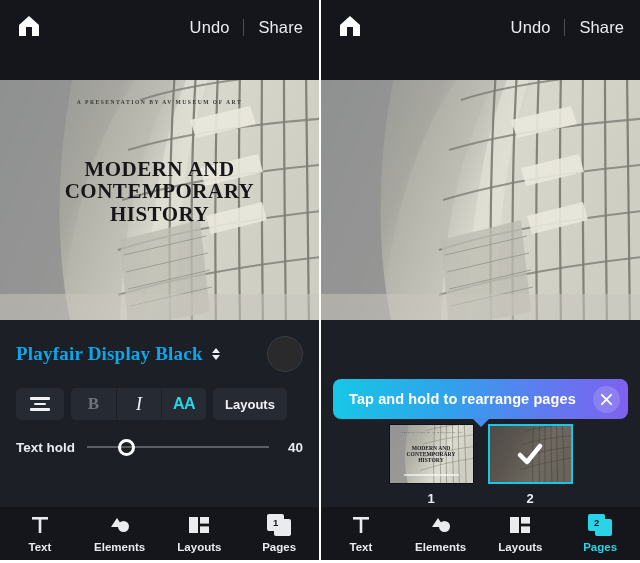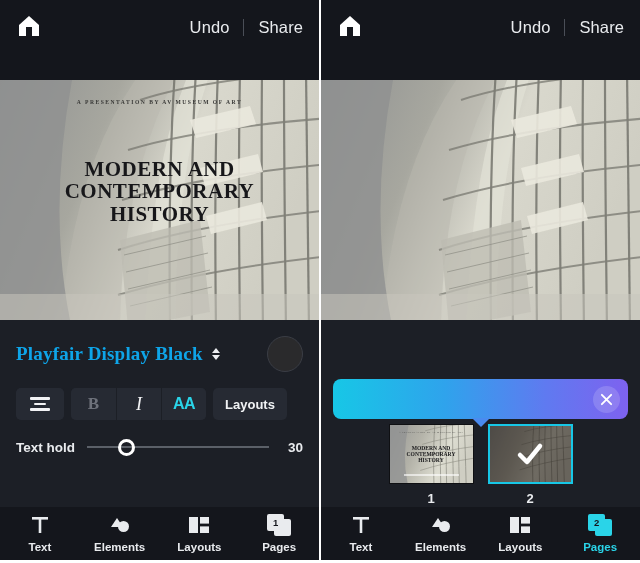--- a/index.html
+++ b/index.html
@@ -225,21 +225,21 @@
         </div>
         <div class="tbtn wide">Layouts</div>
       </div>
 
       <div class="sizerow">
         <span class="sizelabel">Text hold</span>
         <span class="track">
           <span class="line"></span>
           <span class="thumb" id="sizeThumb" style="left: 17%;"></span>
         </span>
-        <span class="sizeval">30</span>
+        <span class="sizeval">40</span>
       </div>
     </div>
 
     <div class="bottomnav">
       <div class="nav-item">
         <span class="nav-ico">
           <svg width="20" height="20" viewBox="0 0 20 20">
               <rect x="2" y="2" width="16" height="2.6" fill="#e9ebee"></rect>
               <rect x="8.7" y="2" width="2.6" height="16" fill="#e9ebee"></rect>
             </svg>
@@ -342,20 +342,21 @@
             <path d="M128 209 L210 190"></path>
               <path d="M130 226 L212 207"></path>
           </g>
           <path d="M0 0 L0 240 L70 240 Q48 130 72 0 Z" fill="#8f9191" opacity="0.85"></path>
           <rect x="0" y="214" width="319" height="26" fill="#c8c7bd" opacity="0.55"></rect>
         </g>
       </svg>
     </div>
 
     <div class="toast">
+      <span class="msg">Tap and hold to rearrange pages</span>
       <span class="close">
         <svg viewBox="0 0 14 14">
             <path d="M2 2 L12 12 M12 2 L2 12" stroke="#ffffff" stroke-width="2" stroke-linecap="round"></path>
           </svg>
       </span>
     </div>
     <div class="toast-tip"></div>
 
     <div class="pages-strip">
       <div class="page-cell">

